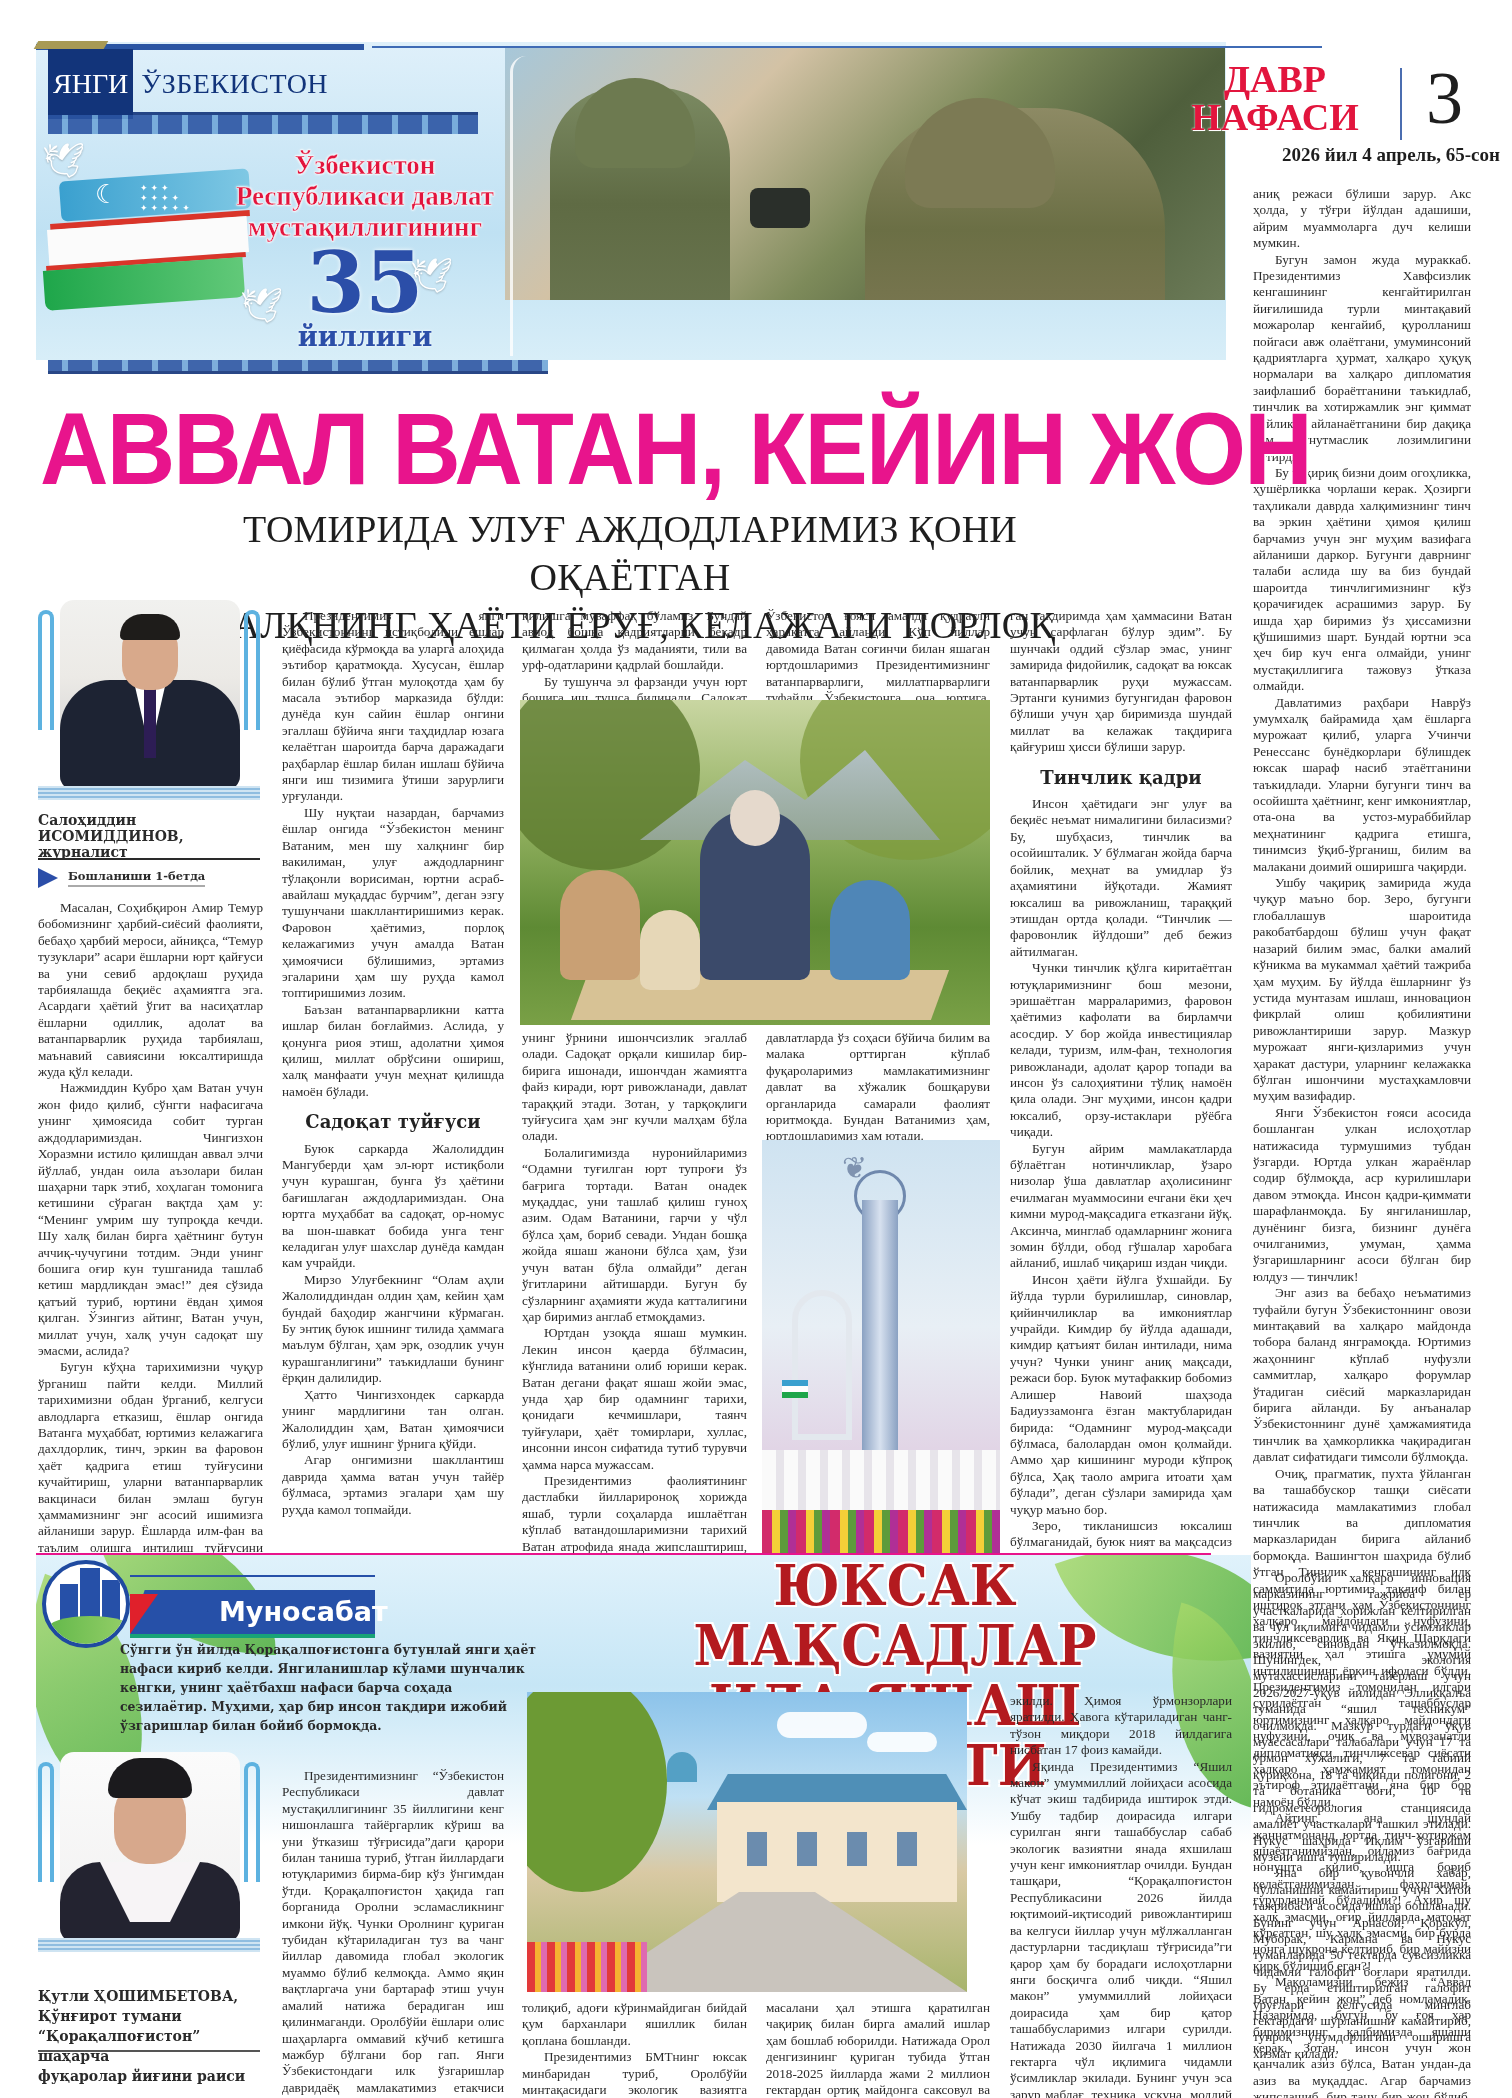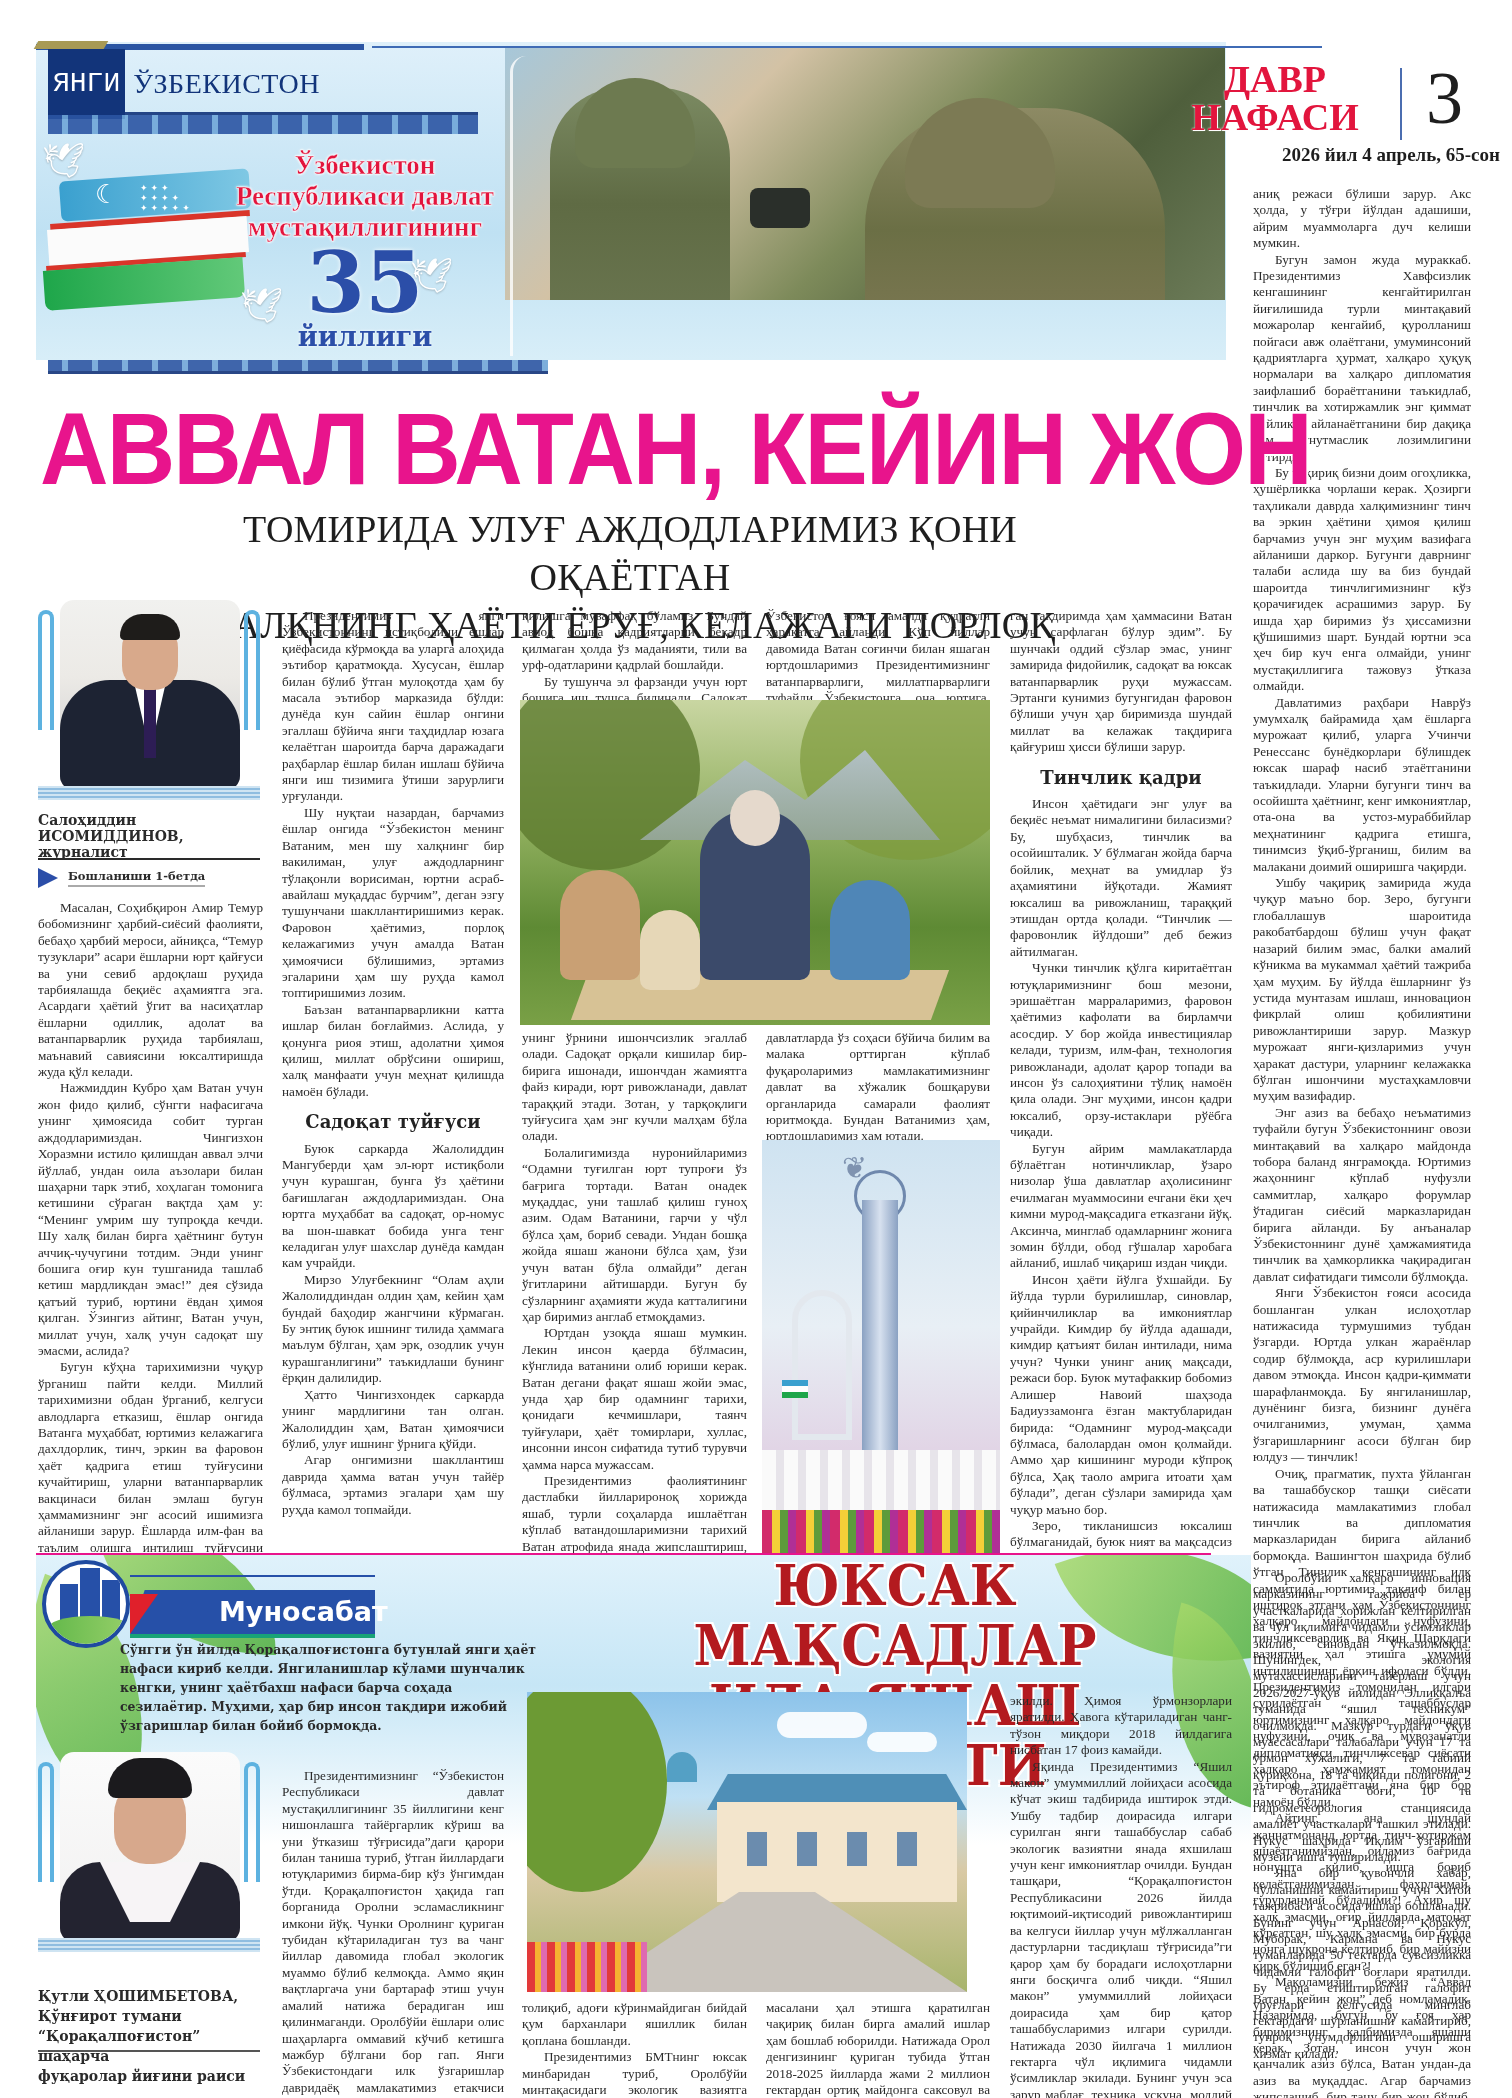--- a/index.html
+++ b/index.html
@@ -8,21 +8,21 @@
 
   .abs { position: absolute; }
 
   
   .banner { left: 36px; top: 42px; width: 1190px; height: 318px;
     background: linear-gradient(180deg, #dff0fa 0%, #bfe1f3 60%, #d8eef8 100%); overflow: hidden; }
   .topline-left { left: 36px; top: 44px; width: 328px; height: 6px; background: #2b55a3; }
   .topline-right { left: 372px; top: 46px; width: 950px; height: 2px; background: #3f6bb5; }
 
   .brand { left: 48px; top: 64px; height: 40px; display: flex; align-items: center; }
-  .brand-tag { background: #12347a; color: #fff; font-family: Liberation Mono, monospace;
+  .brand-tag { background: #12347a; color: #fff; font-family: Liberation Serif, serif;
     font-size: 28px; padding: 16px 5px; line-height: 38px; position: relative; }
   .brand-tag:before { content: ""; position: absolute; left: -12px; top: -8px; width: 70px; height: 8px;
     background: #a89a55; transform: skewX(-30deg); }
   .brand-rest { color: #12347a; font-family: "Liberation Serif", serif; font-size: 28px; margin-left: 8px; letter-spacing: 0.5px; }
 
   .ornament { left: 48px; width: 430px; height: 22px;
     background: repeating-linear-gradient(90deg, #2b55a3 0 14px, #6fa6d8 14px 20px, #2b55a3 20px 30px);
     border-top: 3px solid #12347a; opacity: .9; }
   .ornament.bottom { height: 14px; border-top: none; border-bottom: 3px solid #12347a; }
 
@@ -215,22 +215,22 @@
   <div class="page-num">3</div>
   <div class="issue-date">2026 йил 4 апрель, 65-сон</div>
 </div>
 
 <div class="abs col" style="left:1253px;top:186px;width:218px;">
   <p class="noindent">аниқ режаси бўлиши зарур. Акс ҳолда, у тўғри йўлдан адашиши, айрим муаммоларга дуч келиши мумкин.</p>
   <p>Бугун замон жуда мураккаб. Президентимиз Хавфсизлик кенгашининг кенгайтирилган йиғилишида турли минтақавий можаролар кенгайиб, қуролланиш пойгаси авж олаётгани, умуминсоний қадриятларга ҳурмат, халқаро ҳуқуқ нормалари ва халқаро дипломатия заифлашиб бораётганини таъкидлаб, тинчлик ва хотиржамлик энг қиммат бойликка айланаётганини бир дақиқа ҳам унутмаслик лозимлигини уқтирди.</p>
   <p>Бу чақириқ бизни доим огоҳликка, ҳушёрликка чорлаши керак. Ҳозирги таҳликали даврда халқимизнинг тинч ва эркин ҳаётини ҳимоя қилиш барчамиз учун энг муҳим вазифага айланиши даркор. Бугунги даврнинг талаби аслида шу ва биз бундай шароитда тинчлигимизнинг кўз қорачиғидек асрашимиз зарур. Бу ишда ҳар биримиз ўз ҳиссамизни қўшишимиз шарт. Бундай юртни эса ҳеч бир куч енга олмайди, унинг мустақиллигига тажовуз ўтказа олмайди.</p>
   <p>Давлатимиз раҳбари Наврўз умумхалқ байрамида ҳам ёшларга мурожаат қилиб, уларга Учинчи Ренессанс бунёдкорлари бўлишдек юксак шараф насиб этаётганини таъкидлади. Уларни бугунги тинч ва осойишта ҳаётнинг, кенг имкониятлар, ота-она ва устоз-мураббийлар меҳнатининг қадрига етишга, тинимсиз ўқиб-ўрганиш, билим ва малакани доимий оширишга чақирди.</p>
   <p>Ушбу чақириқ замирида жуда чуқур маъно бор. Зеро, бугунги глобаллашув шароитида ракобатбардош бўлиш учун фақат назарий билим эмас, балки амалий кўникма ва мукаммал ҳаётий тажриба ҳам муҳим. Бу йўлда ёшларнинг ўз устида мунтазам ишлаш, инновацион фикрлай олиш қобилиятини ривожлантириши зарур. Мазкур мурожаат янги-қизларимиз учун ҳаракат дастури, уларнинг келажакка бўлган ишончини мустаҳкамловчи муҳим вазифадир.</p>
+  <p>Янги Ўзбекистон ғояси асосида бошланган улкан ислоҳотлар натижасида турмушимиз тубдан ўзгарди. Юртда улкан жараёнлар содир бўлмоқда, аср курилишлари давом этмоқда. Инсон қадри-қиммати шарафланмоқда. Бу янгиланишлар, дунёнинг бизга, бизнинг дунёга очилганимиз, умуман, ҳамма ўзгаришларнинг асоси бўлган бир юлдуз — тинчлик!</p>
   <p>Энг азиз ва бебаҳо неъматимиз туфайли бугун Ўзбекистоннинг овози минтақавий ва халқаро майдонда тобора баланд янграмоқда. Юртимиз жаҳоннинг кўплаб нуфузли саммитлар, халқаро форумлар ўтадиган сиёсий марказларидан бирига айланди. Бу анъаналар Ўзбекистоннинг дунё ҳамжамиятида тинчлик ва ҳамкорликка чақирадиган давлат сифатидаги тимсоли бўлмоқда.</p>
-  <p>Янги Ўзбекистон ғояси асосида бошланган улкан ислоҳотлар натижасида турмушимиз тубдан ўзгарди. Юртда улкан жараёнлар содир бўлмоқда, аср курилишлари давом этмоқда. Инсон қадри-қиммати шарафланмоқда. Бу янгиланишлар, дунёнинг бизга, бизнинг дунёга очилганимиз, умуман, ҳамма ўзгаришларнинг асоси бўлган бир юлдуз — тинчлик!</p>
   <p>Очиқ, прагматик, пухта ўйланган ва ташаббускор ташқи сиёсати натижасида мамлакатимиз глобал тинчлик ва дипломатия марказларидан бирига айланиб бормоқда. Вашингтон шаҳрида бўлиб ўтган Тинчлик кенгашининг илк саммитида юртимиз таклиф билан иштирок этгани ҳам Ўзбекистоннинг халқаро майдондаги нуфузини, тинчликсеварлик ва Яқин Шарқдаги вазиятни ҳал этишга умумий интилишининг ёрқин ифодаси бўлди. Президентимиз томонидан илгари сурилаётган ташаббуслар юртимизнинг халқаро майдондаги нуфузини, очиқ ва мувозанатли дипломатияси, тинчликсевар сиёсати халқаро ҳамжамият томонидан эътироф этилаётгани яна бир бор намоён бўлди.</p>
   <p>Айтинг, ана шундай жаннатмонанд юртда тинч-хотиржам яшаётганимиздан, оиламиз бағрида нонушта қилиб, ишга бориб келаётганимиздан фахрланмай, ғурурланмай бўладими?! Ахир шу халқ эмасми, оғир йилларда матонат кўрсатган, шу халқ эмасми, бир бурда нонга шукрона келтириб, бир майизни қирқ бўлишиб еган?!</p>
   <p>Мақоламизни бежиз “Аввал Ватан, кейин жон” деб номламадик. Назаримда, бугун бу ғоя ҳар биримизнинг қалбимизда яшаши керак. Зотан, инсон учун жон қанчалик азиз бўлса, Ватан ундан-да азиз ва муқаддас. Агар барчамиз жипслашиб, бир тану бир жон бўлиб, жонимизни асраганимиз каби Ватанимизни ҳам ҳимоя қилсак, албатта, жонажон юртимиз ҳар томонлама обод ва фаровон, халқимиз бахтли, келажагимиз эса янада порлоқ бўлади. Шундай экан, Президентимиз таъкидлаганидек, “Ягона Ватан, ягона халқ бўлиб, янги ҳаёт, янги тарих, янги келажак яратайлик!”.</p>
 </div>
 
 <div class="abs headline">АВВАЛ ВАТАН, КЕЙИН ЖОН</div>
 <div class="abs subhead">
   <div>ТОМИРИДА УЛУҒ АЖДОДЛАРИМИЗ ҚОНИ ОҚАЁТГАН</div>
   <div>ХАЛҚНИНГ ҲАЁТИ ЁРУҒ, КЕЛАЖАГИ ПОРЛОҚ</div>
 </div>

